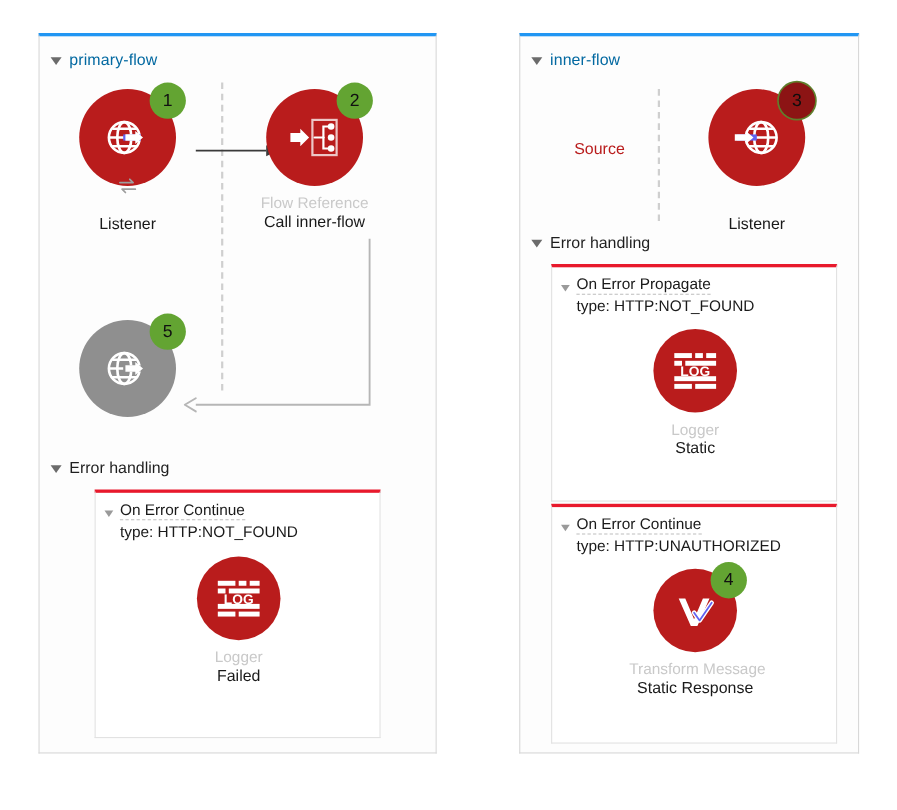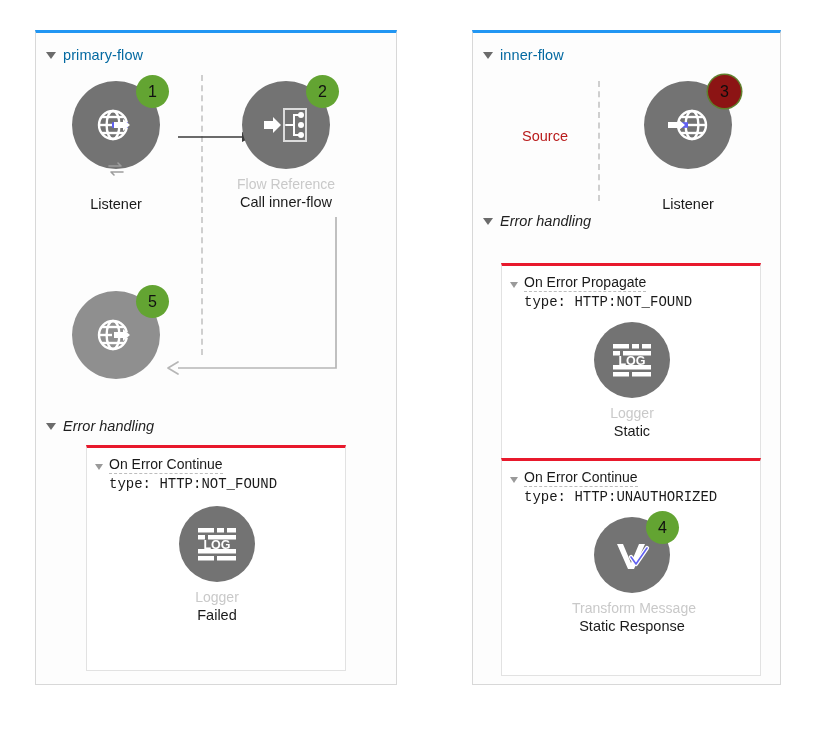--- a/index.html
+++ b/index.html
@@ -74,21 +74,21 @@
   .node-circle-wrap {
     position: relative;
     width: 88px;
     height: 88px;
     margin: 0 auto;
   }
   .node-circle {
     width: 88px;
     height: 88px;
     border-radius: 50%;
-    background: #737373;
+    background: #b91c1c;
     display: flex;
     align-items: center;
     justify-content: center;
   }
   .node-circle.gray { background: #8f8f8f; }
   .node-circle.small { width: 76px; height: 76px; }
   .node-circle-wrap.small { width: 76px; height: 76px; }
 
   .badge {
     position: absolute;
@@ -146,21 +146,20 @@
   .eh-header {
     position: absolute;
     display: flex;
     align-items: center;
     gap: 7px;
     white-space: nowrap;
   }
   .eh-title {
     font-size: 14.5px;
     color: #1f1f1f;
-    font-style: italic;
   }
 
   .err-box {
     position: absolute;
     background: #ffffff;
     border: 1px solid #e2e2e2;
     border-top: 3px solid #e8192c;
     box-sizing: border-box;
   }
   .err-head {
@@ -184,21 +183,20 @@
     border-bottom: 1px dashed #bdbdbd;
     padding-bottom: 1px;
     display: inline-block;
   }
   .err-line2 {
     font-size: 14px;
     color: #1a1a1a;
     white-space: nowrap;
     display: block;
     margin-top: 2px;
-    font-family: Liberation Mono, monospace;
   }
 </style>
 </head>
 <body>
 
 <div id="root">
 
   <div class="flow-panel" id="panel-primary">
 
     <div class="flow-header">
@@ -348,21 +346,21 @@
         <div class="badge red">3</div>
       </div>
       <div class="node-label-name solo">Listener</div>
     </div>
 
     <div class="eh-header" style="left:10px; top:180px;">
       <span class="tri"></span>
       <span class="eh-title">Error handling</span>
     </div>
 
-    <div class="err-box" style="left:28px; top:207px; width:260px; height:216px;margin-top:23px;">
+    <div class="err-box" style="left:28px; top:207px; width:260px; height:216px;">
       <div class="err-head">
         <span class="tri small"></span>
         <span class="err-lines">
           <span class="err-line1">On Error Propagate</span>
           <span class="err-line2">type: HTTP:NOT_FOUND</span>
         </span>
       </div>
 
       <div class="node" style="left:70px; top:56px;">
         <div class="node-circle-wrap small">

